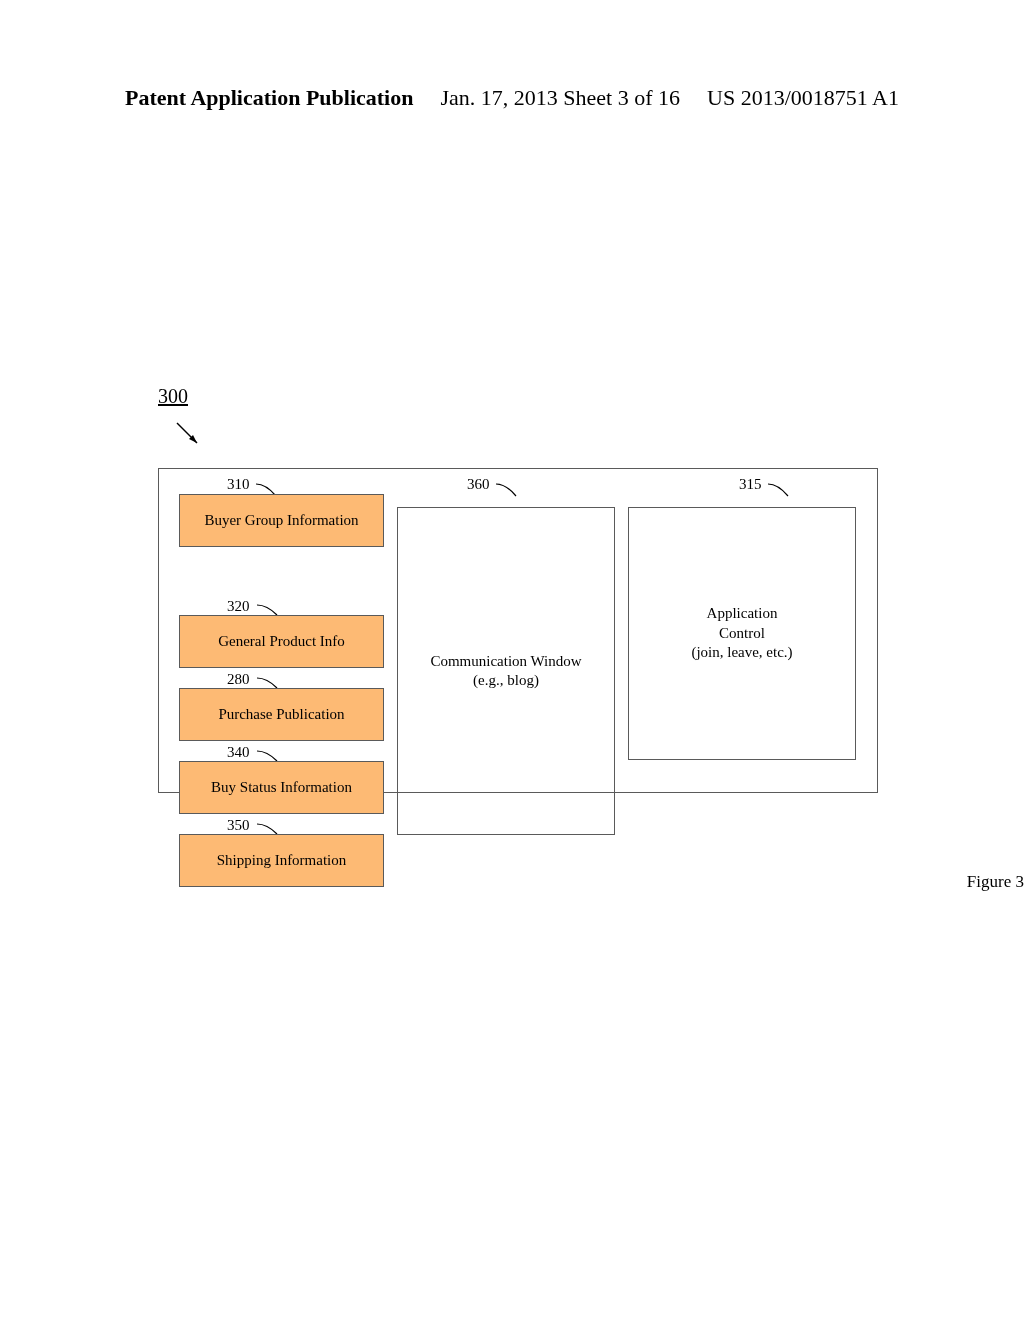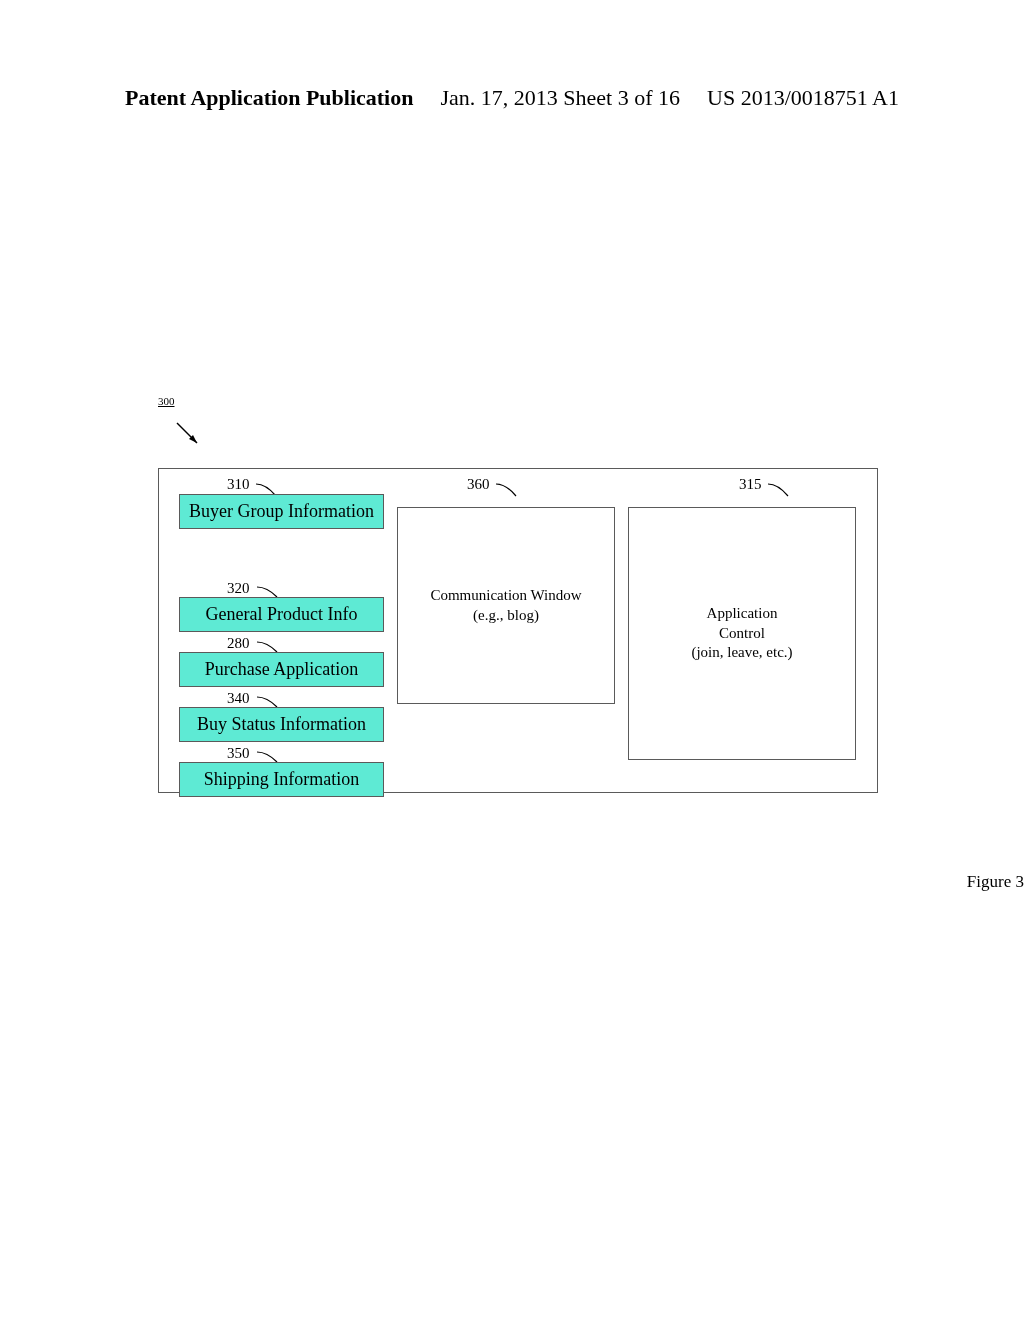--- a/index.html
+++ b/index.html
@@ -19,23 +19,23 @@
       justify-content: space-between;
       padding: 0 125px;
       font-size: 22px;
     }
     .header-left { font-weight: bold; }
     .header-center { }
     .header-right { }
 
     .figure-label-300 {
       position: absolute;
-      top: 395px;
+      top: 385px;
       left: 158px;
-      font-size: 11px;
+      font-size: 20px;
       text-decoration: underline;
     }
 
     .arrow-300 {
       position: absolute;
       top: 418px;
       left: 172px;
     }
 
     .outer-box {
@@ -51,42 +51,42 @@
     .left-col {
       position: absolute;
       top: 25px;
       left: 20px;
       width: 205px;
     }
 
     .info-box {
       border: 1.5px solid #5a5a5a;
       text-align: center;
-      padding: 6px 4px;
-      font-size: 18px;
-      background: #5eead4;
+      padding: 17px 4px;
+      font-size: 15px;
+      background: #fdba74;
       position: relative;
     }
 
     .ref-label {
       position: absolute;
       font-size: 15px;
       text-align: right;
     }
 
     .ref-arrow {
       position: absolute;
     }
 
     .middle-box {
       position: absolute;
       top: 38px;
       left: 238px;
       width: 218px;
-      height: 197px;
+      height: 328px;
       border: 1.5px solid #5a5a5a;
       display: flex;
       flex-direction: column;
       align-items: center;
       justify-content: center;
       font-size: 15px;
       text-align: center;
       line-height: 1.3;
     }
 
@@ -165,21 +165,21 @@
     </div>
 
     <div class="ref-label" style="position:relative; padding:3px 0 0 48px; text-align:left;">
       <span>280</span>
       <svg style="position:absolute; top:8px; left:76px;" width="40" height="18">
         <path d="M 2 2 Q 12 2 22 12" stroke="black" stroke-width="1.2" fill="none"></path>
       </svg>
     </div>
 
     <div class="info-box">
-      <span>Purchase Application</span>
+      <span>Purchase Publication</span>
     </div>
 
     <div class="ref-label" style="position:relative; padding:3px 0 0 48px; text-align:left;">
       <span>340</span>
       <svg style="position:absolute; top:8px; left:76px;" width="40" height="18">
         <path d="M 2 2 Q 12 2 22 12" stroke="black" stroke-width="1.2" fill="none"></path>
       </svg>
     </div>
 
     <div class="info-box">

